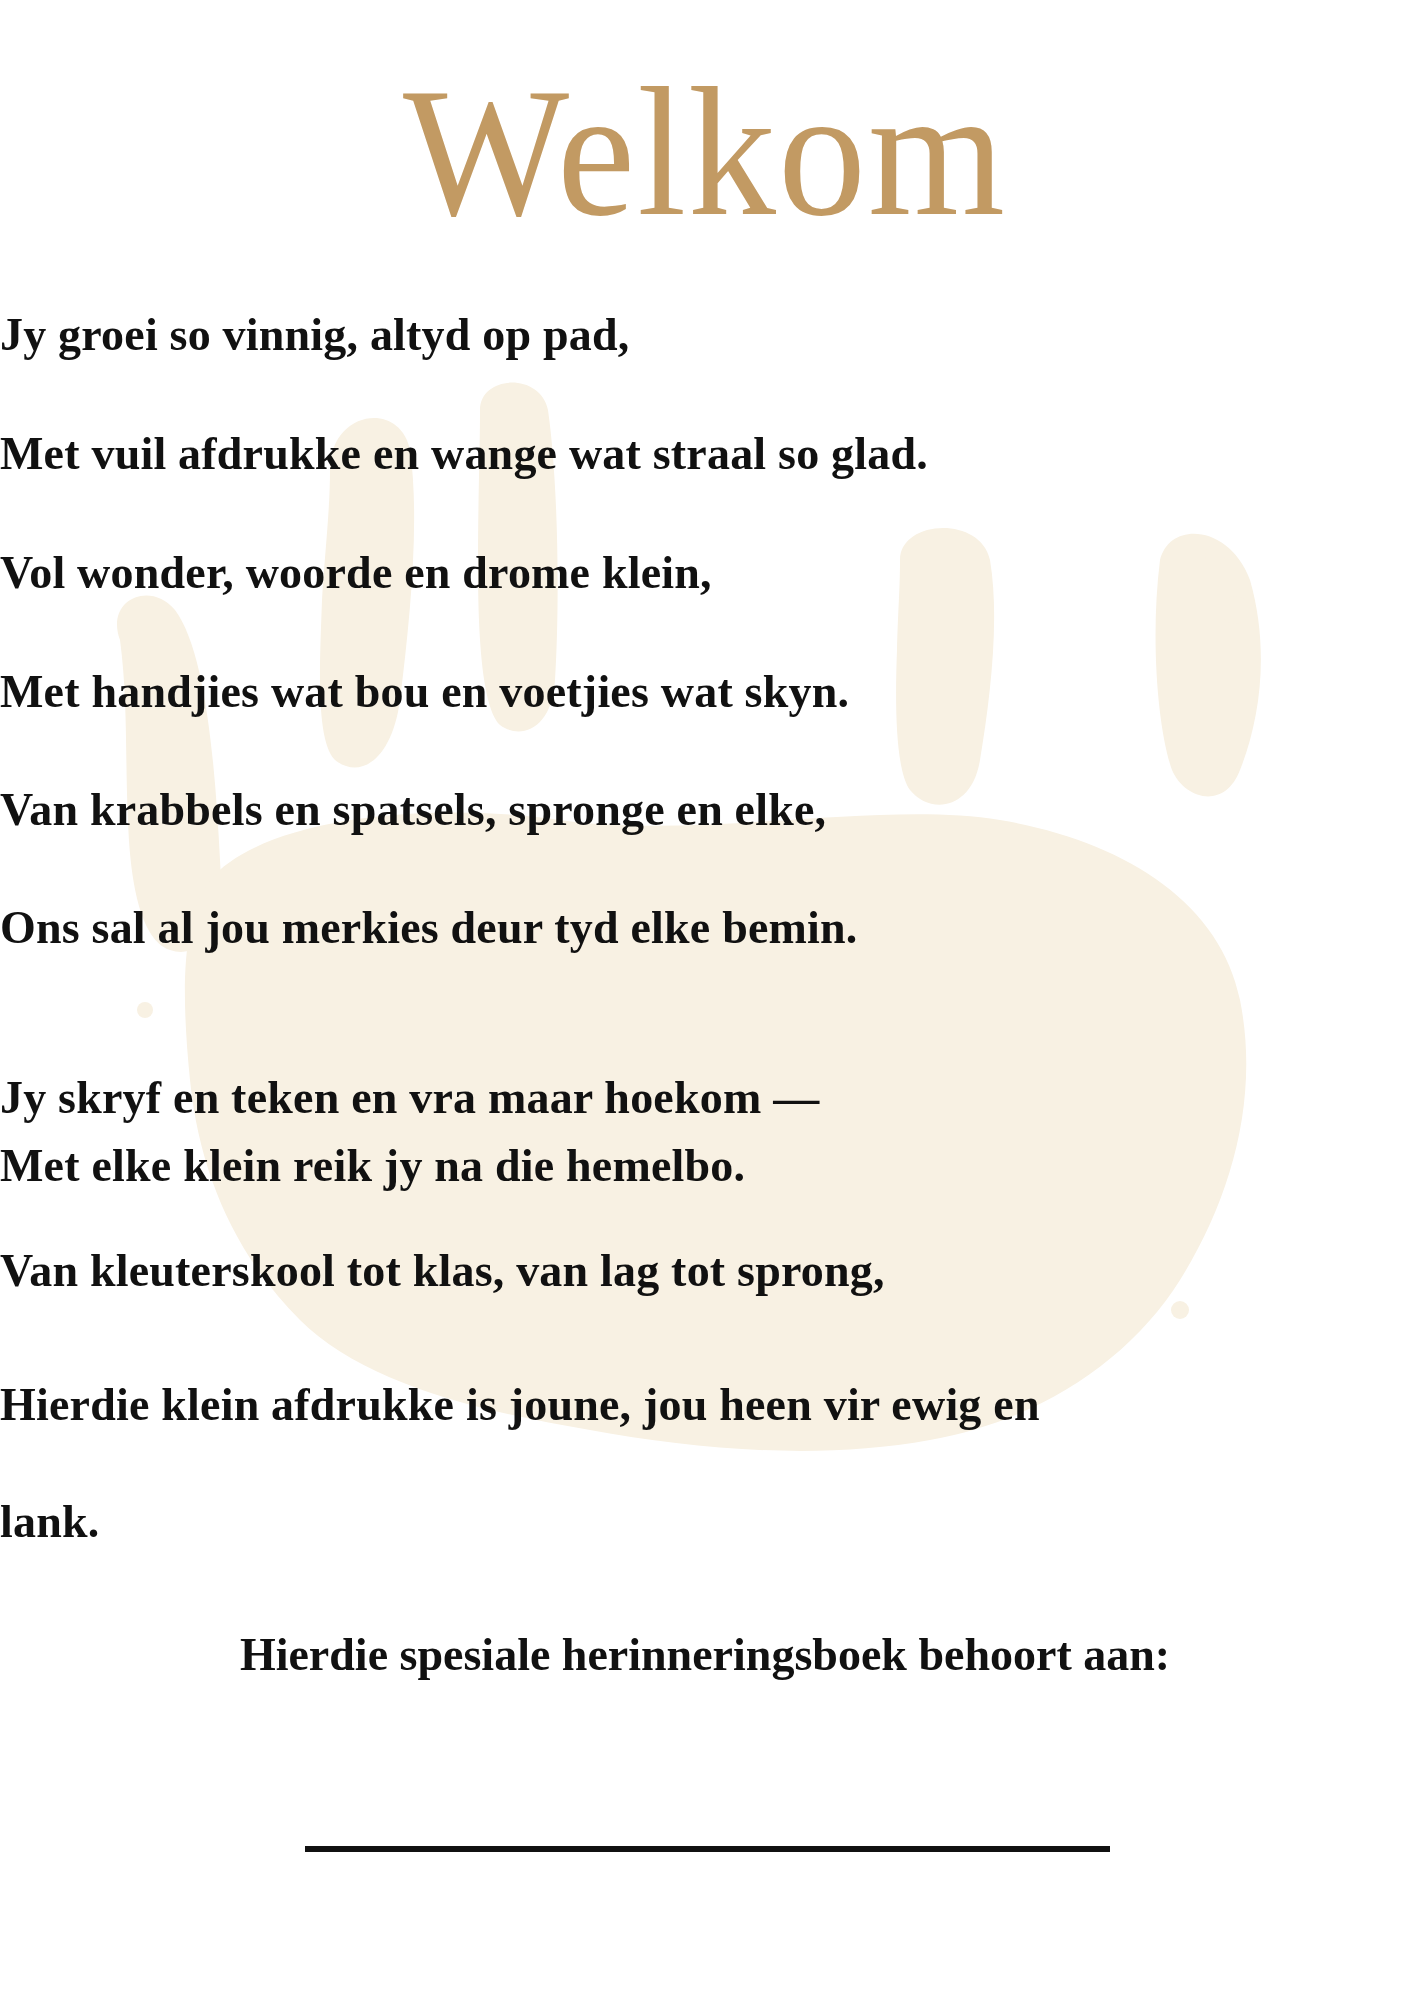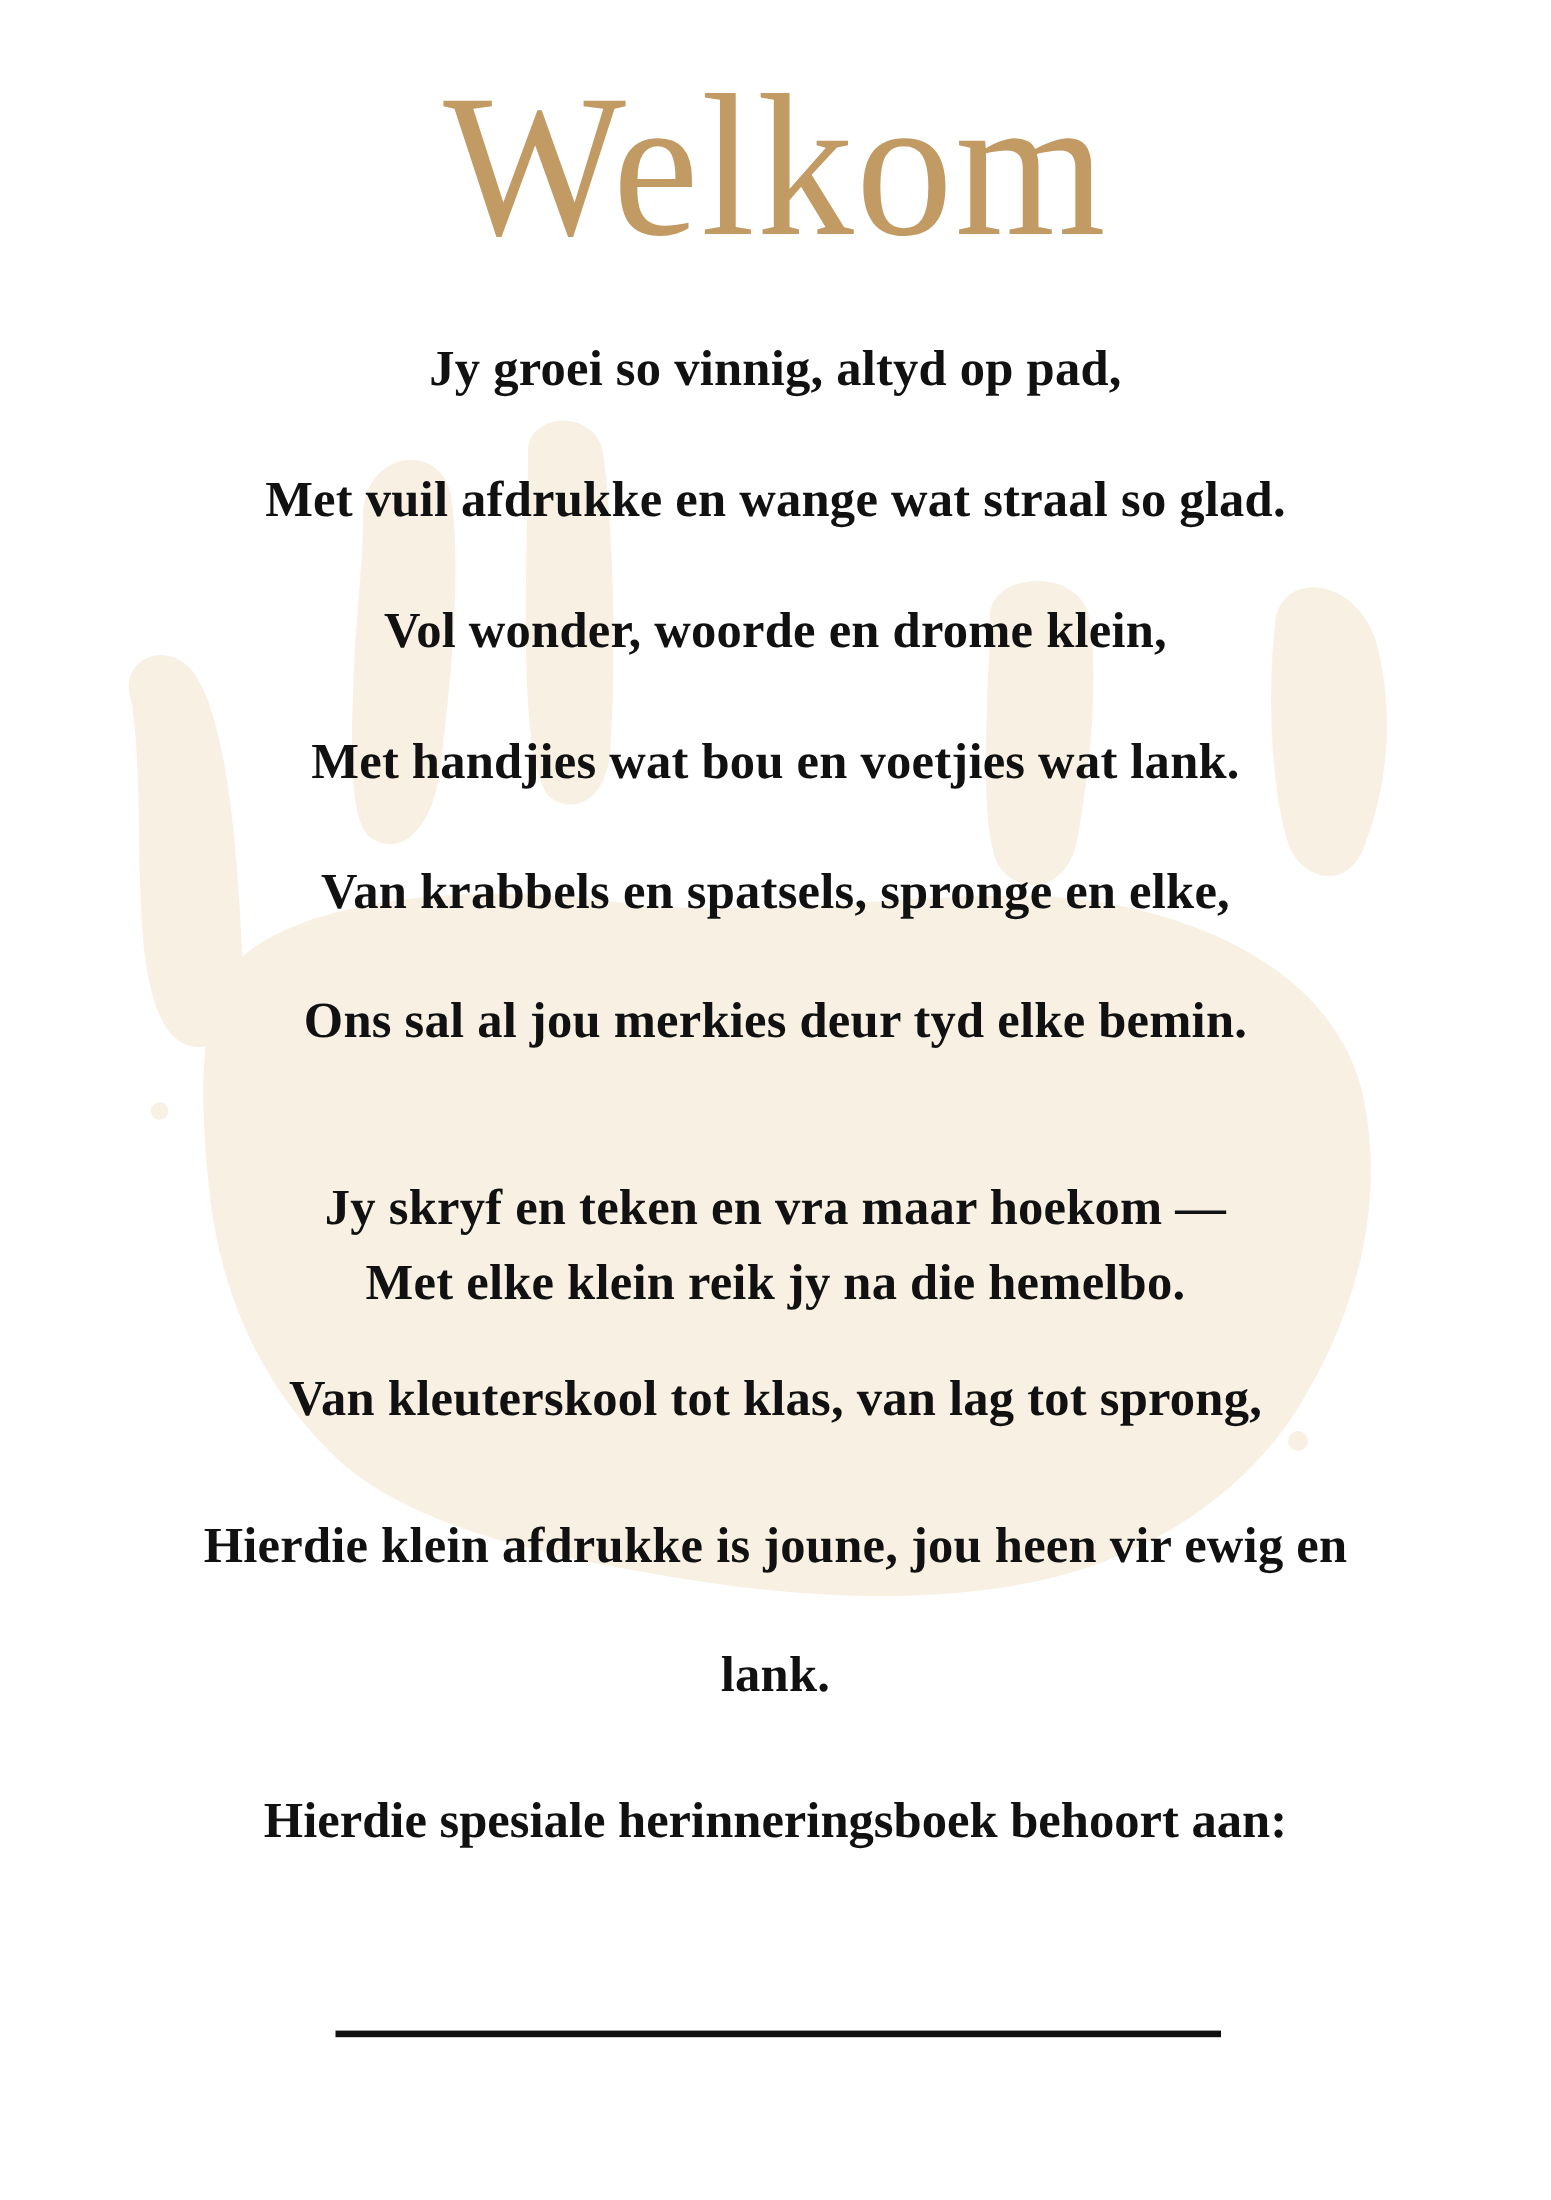--- a/index.html
+++ b/index.html
@@ -9,21 +9,21 @@
     }
     .handprint { position: absolute; left: 0; top: 0; width: 1410px; height: 2000px; z-index: 0; }
     .title {
       position: absolute; left: 0; right: 0; top: 52px; text-align: center;
       font-family: "Liberation Serif", "DejaVu Serif", serif;
       font-size: 176px; line-height: 200px; color: #c29a63; letter-spacing: 2px;
       transform: scaleY(1.05); z-index: 1;
     }
     .poem { position: absolute; left: 0; right: 0; top: 0; z-index: 1; }
     .line {
-      position: absolute; left: 0; right: 0; text-align: center;
+      position: absolute; left: 0; right: 0; text-align: left;
       font-size: 46px; line-height: 60px; color: #111111; font-weight: bold;
       letter-spacing: 0.2px;
     }
     .dedication {
       position: absolute; left: 0; right: 0; text-align: center;
       font-size: 46px; line-height: 60px; color: #111111; font-weight: bold; z-index: 1;
     }
     .sign-line {
       position: absolute; left: 305px; width: 805px; top: 1846px; height: 6px;
       background: #111111; z-index: 1;
@@ -53,21 +53,21 @@
     <circle cx="1180" cy="1310" r="9"></circle>
   </g>
 </svg>
 
 <div class="title">Welkom</div>
 
 <div class="poem">
   <div class="line" style="top:305px">Jy groei so vinnig, altyd op pad,</div>
   <div class="line" style="top:424px">Met vuil afdrukke en wange wat straal so glad.</div>
   <div class="line" style="top:543px">Vol wonder, woorde en drome klein,</div>
-  <div class="line" style="top:662px">Met handjies wat bou en voetjies wat lank.</div>
+  <div class="line" style="top:662px">Met handjies wat bou en voetjies wat skyn.</div>
   <div class="line" style="top:780px">Van krabbels en spatsels, spronge en elke,</div>
   <div class="line" style="top:898px">Ons sal al jou merkies deur tyd elke bemin.</div>
   <div class="line" style="top:1068px">Jy skryf en teken en vra maar hoekom —</div>
   <div class="line" style="top:1136px">Met elke klein reik jy na die hemelbo.</div>
   <div class="line" style="top:1241px">Van kleuterskool tot klas, van lag tot sprong,</div>
   <div class="line" style="top:1375px">Hierdie klein afdrukke is joune, jou heen vir ewig en</div>
   <div class="line" style="top:1492px">lank.</div>
 </div>
 
 <div class="dedication" style="top:1625px">Hierdie spesiale herinneringsboek behoort aan:</div>

